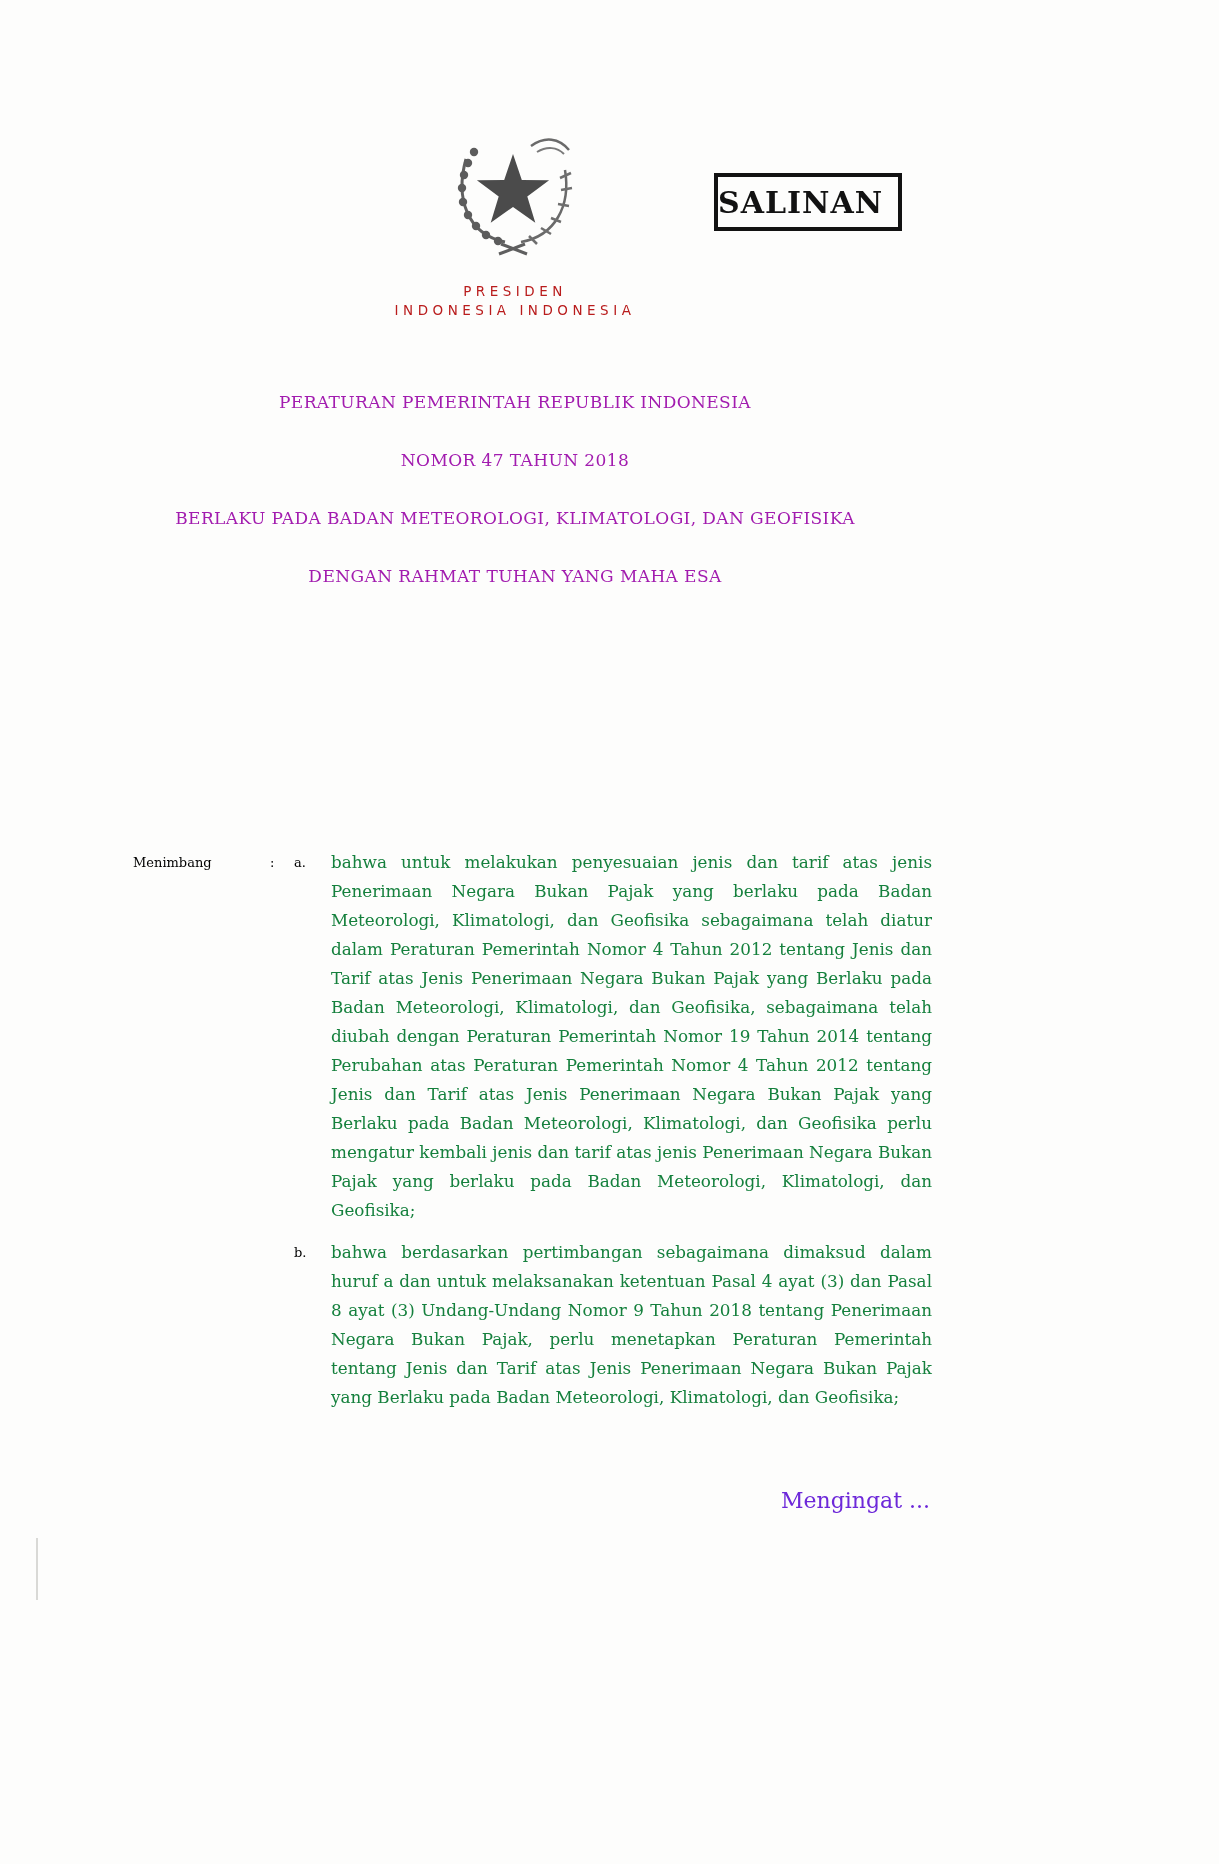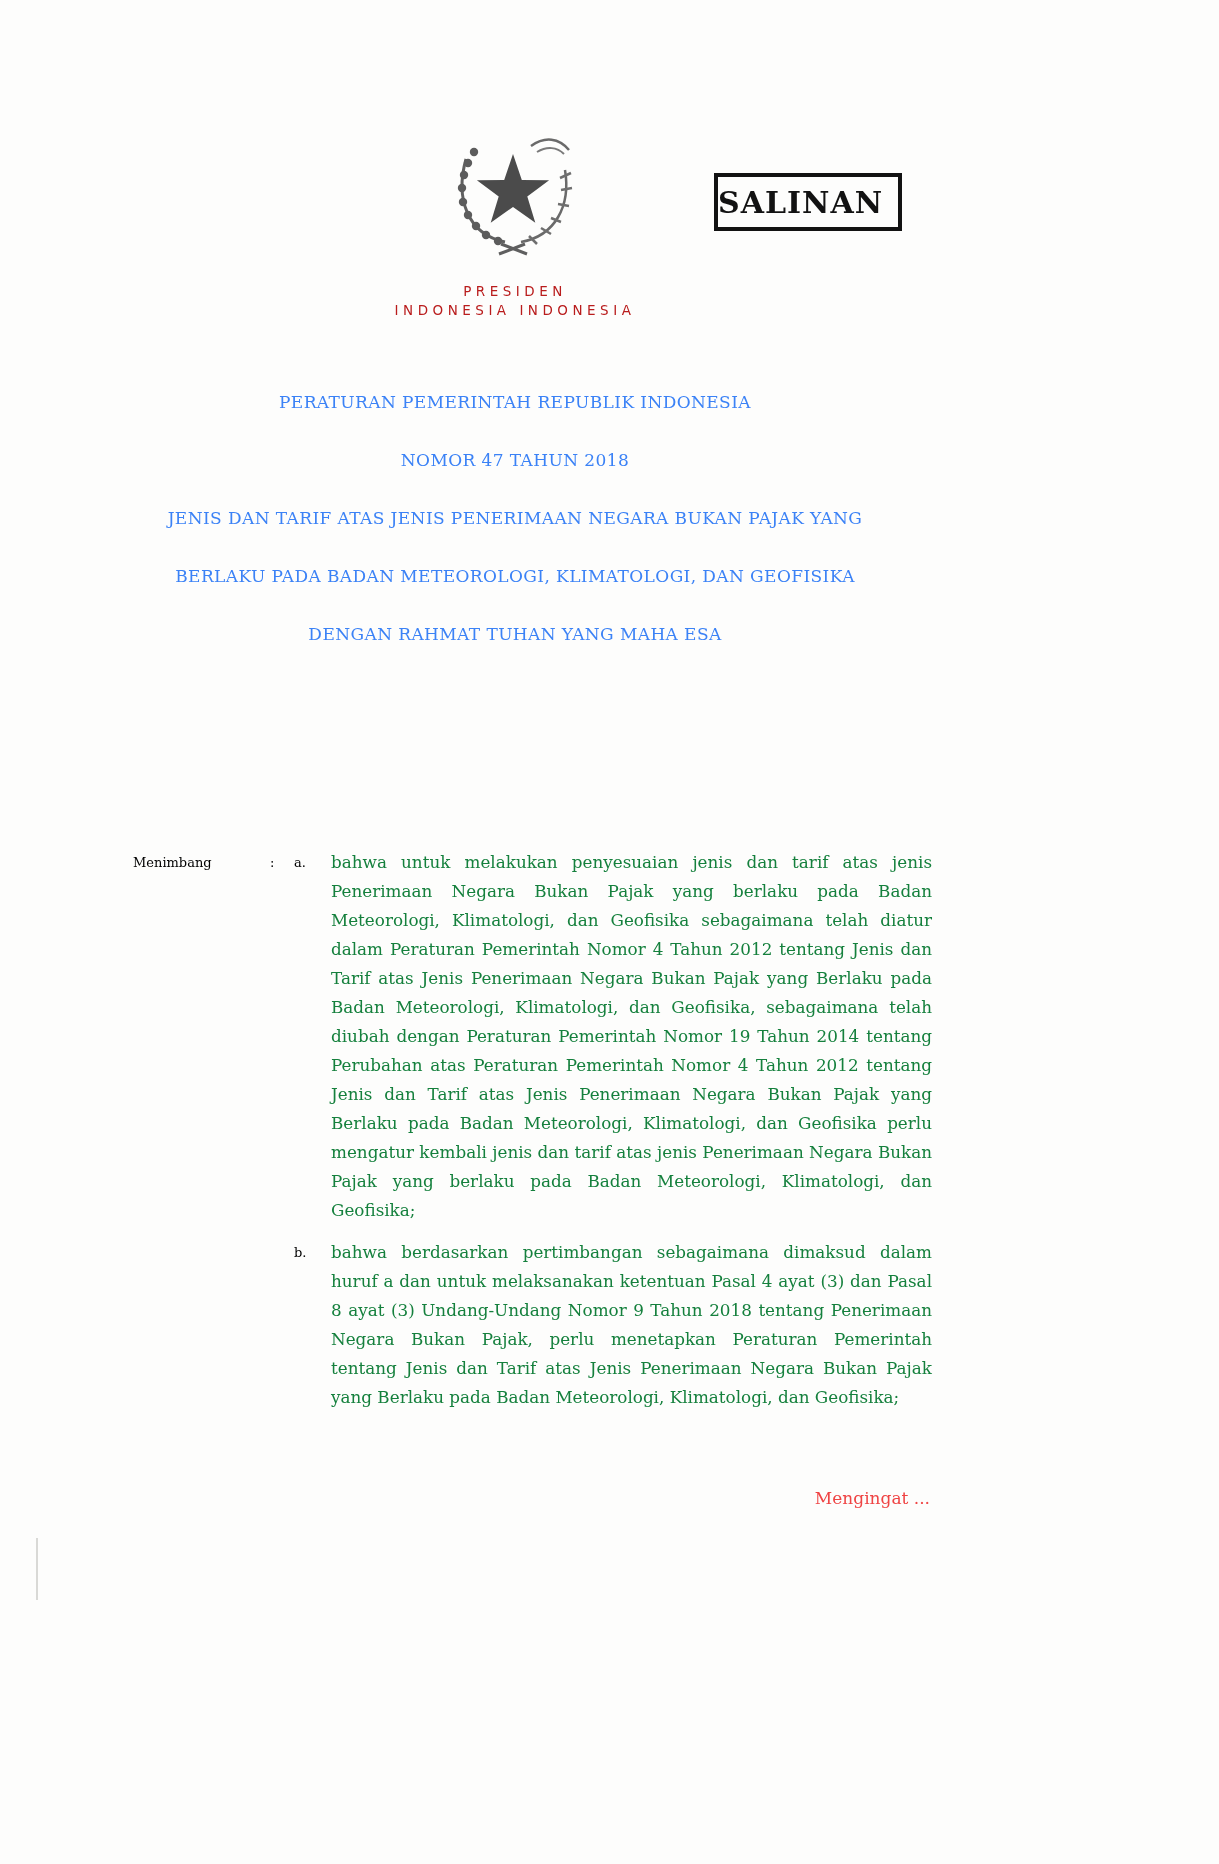--- a/index.html
+++ b/index.html
@@ -63,21 +63,21 @@
     left: 110px;
     top: 392px;
     width: 810px;
     text-align: center;
   }
   .title-line {
     font-size: 17px;
     line-height: 20px;
     margin-bottom: 38px;
     letter-spacing: 0.4px;
-    color: #3b82f6;
+    color: #a21caf;
   }
   .title-line.gap-before { margin-top: 16px; }
 
   
   .considering {
     position: absolute;
     left: 133px;
     top: 848px;
     width: 799px;
   }
@@ -97,22 +97,22 @@
     line-height: 29px;
     text-align: justify;
     color: #15803d;
   }
 
   
   .catchword {
     position: absolute;
     right: 289px;
     top: 1488px;
-    font-size: 17px;
-    color: #ef4444;
+    font-size: 22px;
+    color: #6d28d9;
   }
 
   
   .artifact {
     position: absolute;
     left: 36px;
     top: 1538px;
     width: 2px;
     height: 62px;
     background: #c9c9c6;
@@ -156,21 +156,20 @@
   </div>
 
   <div class="letterhead">
     <div class="lh-line">PRESIDEN</div>
     <div class="lh-line">INDONESIA INDONESIA</div>
   </div>
 
   <div class="title-block">
     <div class="title-line">PERATURAN PEMERINTAH REPUBLIK INDONESIA</div>
     <div class="title-line">NOMOR 47 TAHUN 2018</div>
-    <div class="title-line">JENIS DAN TARIF ATAS JENIS PENERIMAAN NEGARA BUKAN PAJAK YANG</div>
     <div class="title-line">BERLAKU PADA BADAN METEOROLOGI, KLIMATOLOGI, DAN GEOFISIKA</div>
     <div class="title-line gap-before">DENGAN RAHMAT TUHAN YANG MAHA ESA</div>
   </div>
 
   <div class="considering">
 
     <div class="cons-row">
       <div class="cons-label">Menimbang</div>
       <div class="cons-colon">:</div>
       <div class="cons-marker">a.</div>

